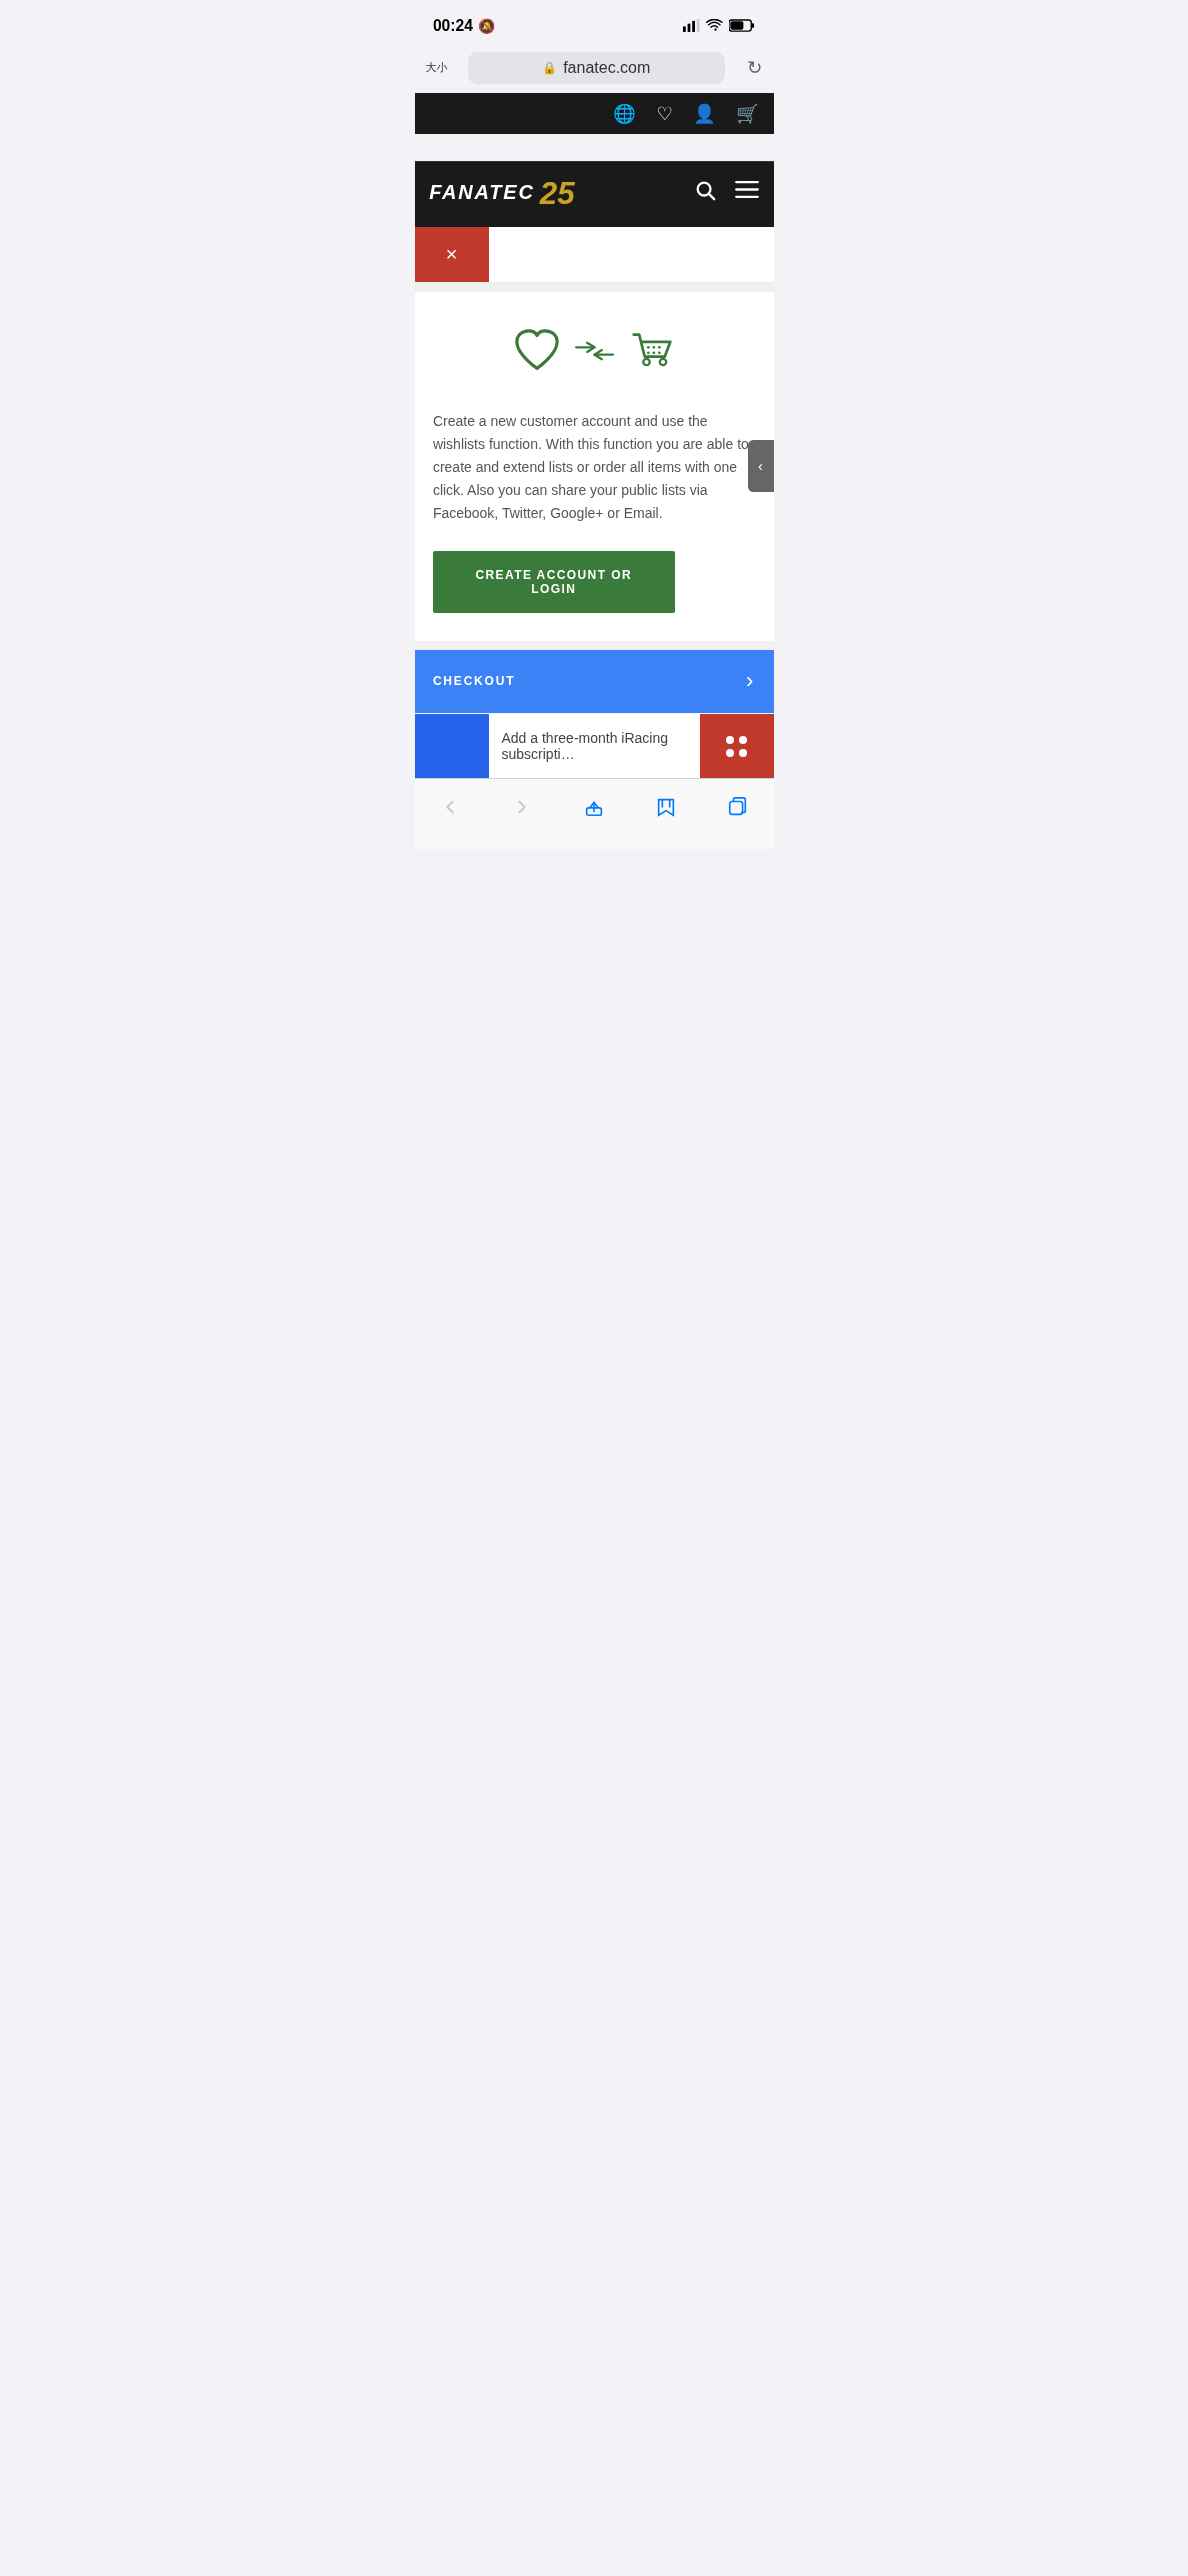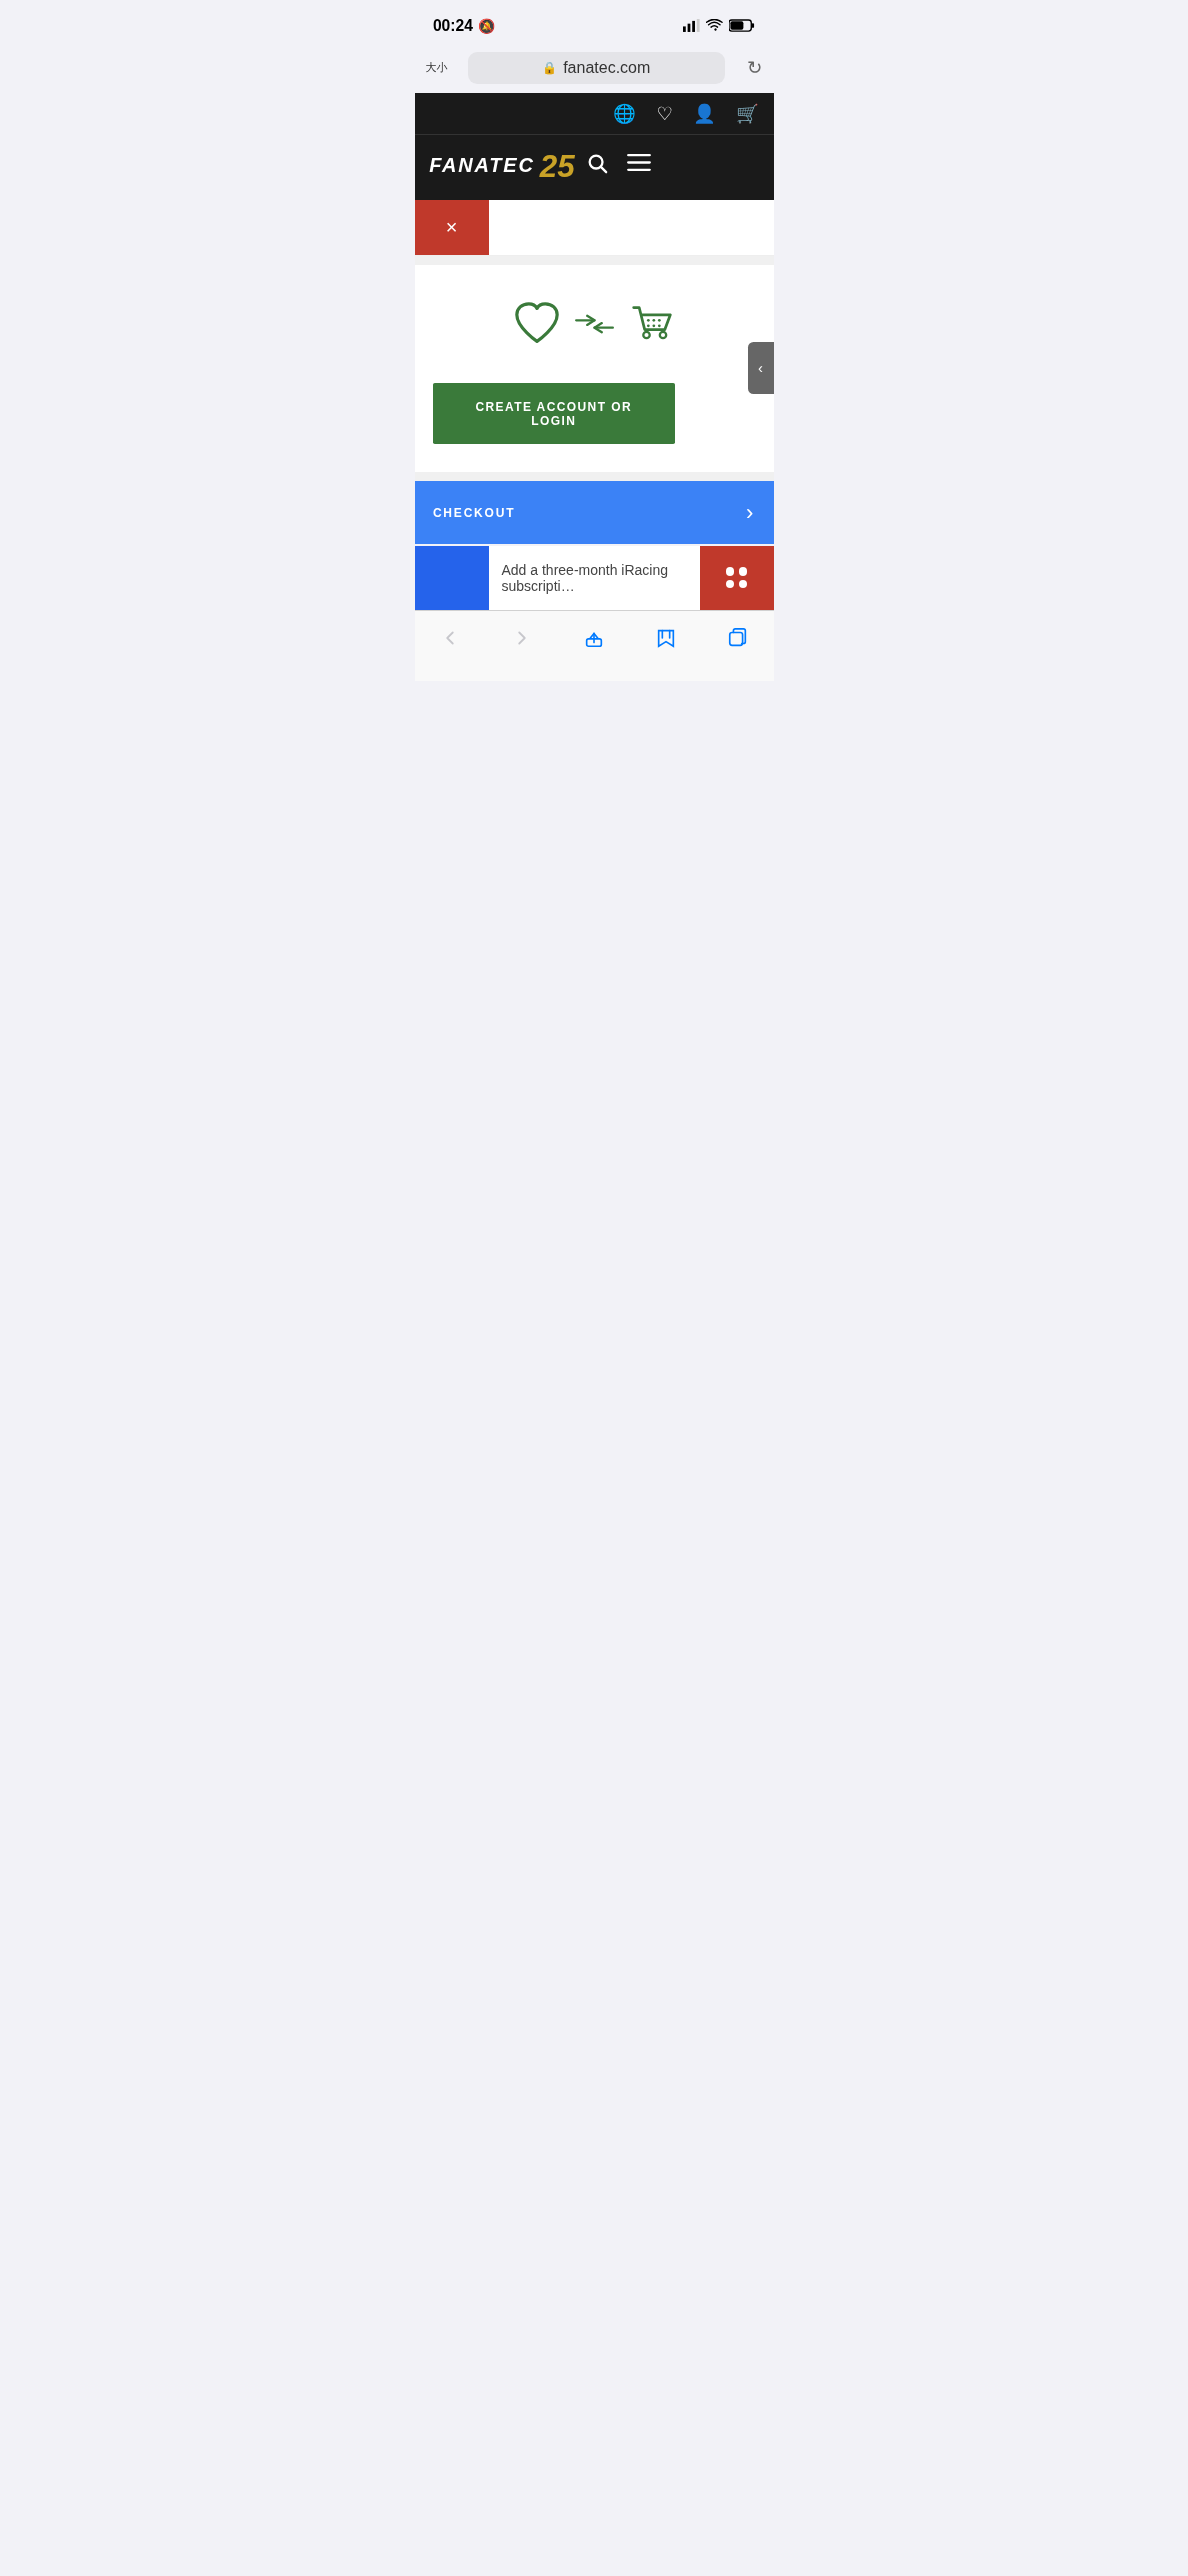--- a/index.html
+++ b/index.html
@@ -86,22 +86,24 @@
       color: #fff;
       font-size: 18.4px;
       cursor: pointer;
     }
 
     
     .site-nav {
       background: #1a1a1a;
       display: flex;
       align-items: center;
+      justify-content: space-between;
       padding: 11px 14.7px 14.7px;
       border-top: 0.9px solid #333;
+      margin-top: 27px;
     }
     .logo-area {
       display: flex;
       align-items: center;
     }
     .logo-text {
       color: #fff;
       font-size: 20px;
       font-weight: 900;
       letter-spacing: 1.8px;
@@ -421,20 +423,21 @@
         <circle cx="34" cy="20" r="1.5" fill="#3a7a3a"></circle>
         <circle cx="22" cy="26" r="1.5" fill="#3a7a3a"></circle>
         <circle cx="28" cy="26" r="1.5" fill="#3a7a3a"></circle>
         <circle cx="34" cy="26" r="1.5" fill="#3a7a3a"></circle>
 
         <circle cx="20" cy="36" r="3.5" fill="none" stroke="#3a7a3a" stroke-width="2.5"></circle>
         <circle cx="38" cy="36" r="3.5" fill="none" stroke="#3a7a3a" stroke-width="2.5"></circle>
       </svg>
     </div>
 
+    <p class="description-text">Create a new customer account and use the wishlists function. With this function you are able to create and extend lists or order all items with one click. Also you can share your public lists via Facebook, Twitter, Google+ or Email.</p>
 
     <button class="create-account-btn">CREATE ACCOUNT OR LOGIN</button>
   </div>
 
   <div class="side-handle" style="position:absolute; right:0; top:50%; transform:translateY(-50%);">
     <span>‹</span>
   </div>
 </div>
 
 <div class="checkout-bar">

